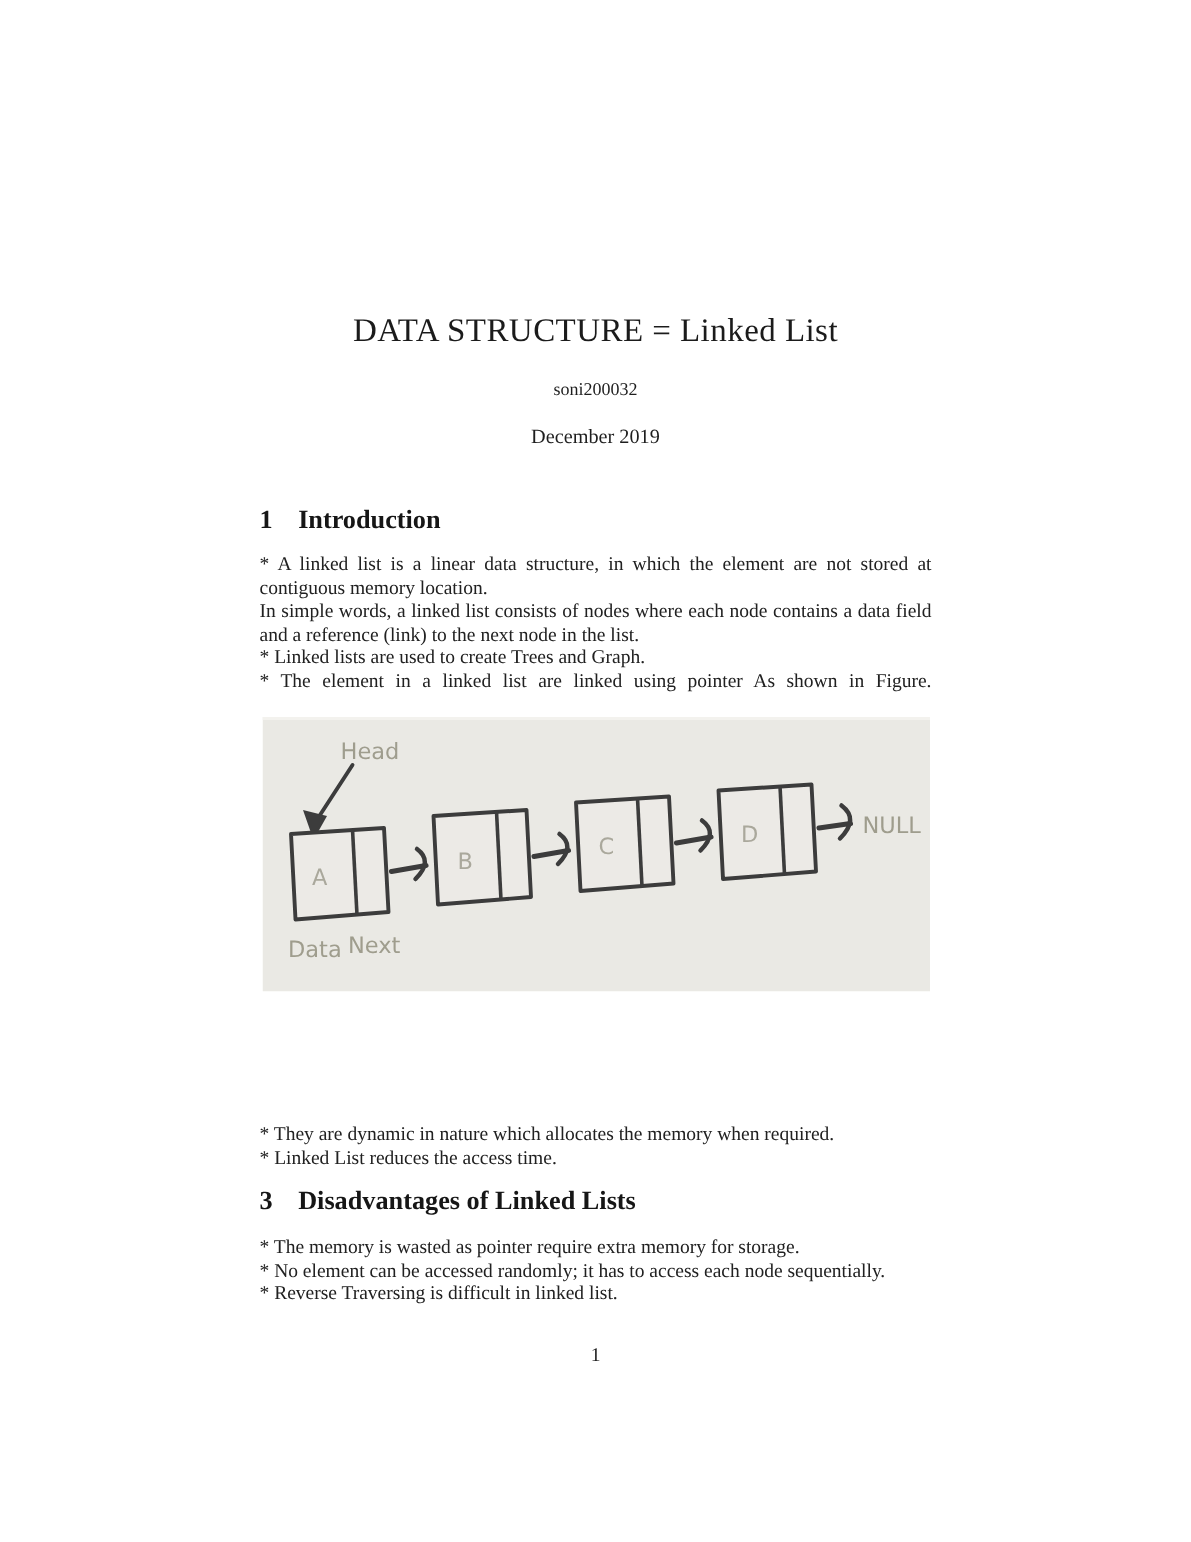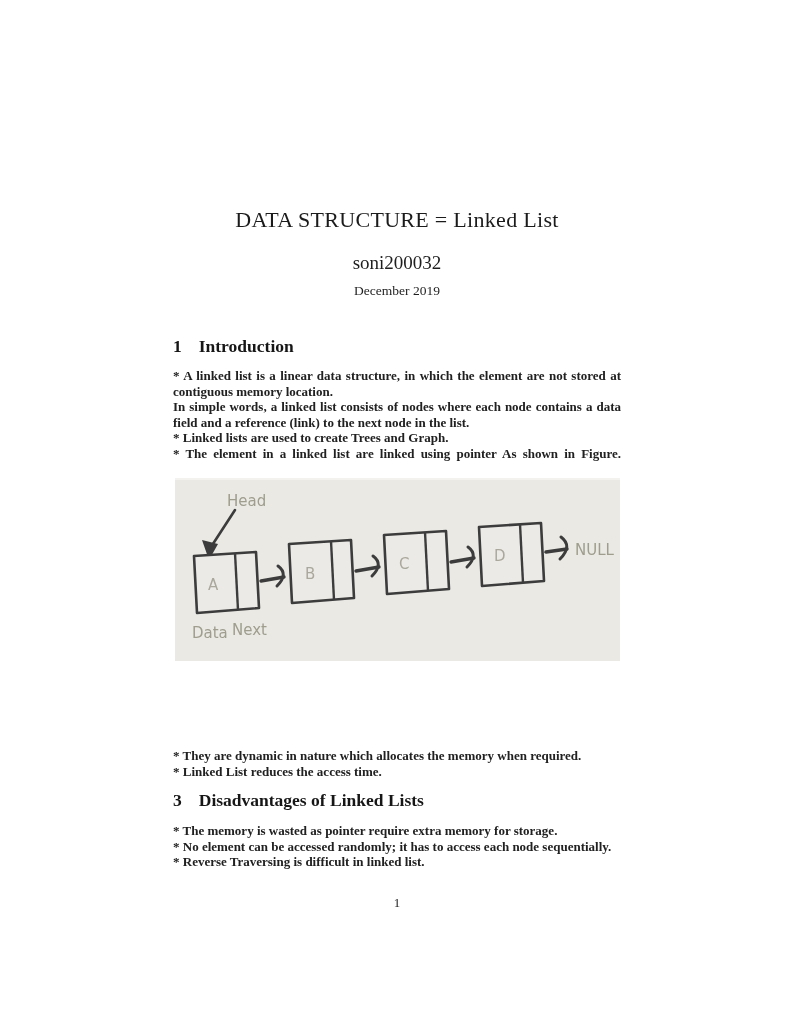--- a/index.html
+++ b/index.html
@@ -19,21 +19,21 @@
     top: 207px; left: 0; width: 100%;
     text-align: center;
     font-size: 22px;
     letter-spacing: 0.3px;
     color: #1b1b1b;
   }
   .doc-author {
     position: absolute;
     top: 252px; left: 0; width: 100%;
     text-align: center;
-    font-size: 19px;
+    font-size: 12px;
   }
   .doc-date {
     position: absolute;
     top: 283px; left: 0; width: 100%;
     text-align: center;
     font-size: 13.5px;
   }
   .section-heading {
     position: absolute;
     left: 173px;
@@ -45,21 +45,21 @@
   .section-heading .sec-num { display: inline-block; }
   .section-heading .sec-title { display: inline-block; margin-left: 17px; }
   .body-block {
     position: absolute;
     left: 173px;
     width: 448px;
     font-size: 13px;
     line-height: 15.6px;
     color: #212121;
   }
-  .body-line { text-align: justify; font-weight: bold; }
+  .body-line { text-align: justify; }
   .body-line.stretch { text-align: justify; text-align-last: justify; }
   .figure-wrap {
     position: absolute;
     left: 175px; top: 478px;
     width: 470px; height: 183px;
   }
   .figure-wrap svg { display: block; }
   .page-number {
     position: absolute;
     top: 895px; left: 0; width: 100%;

